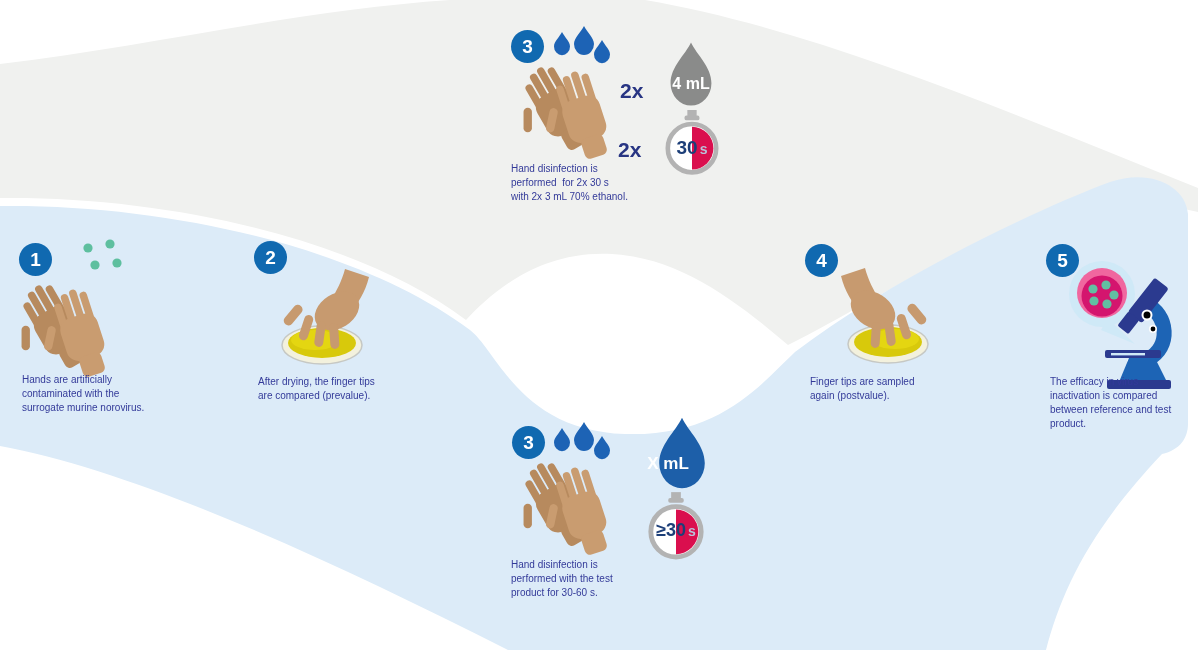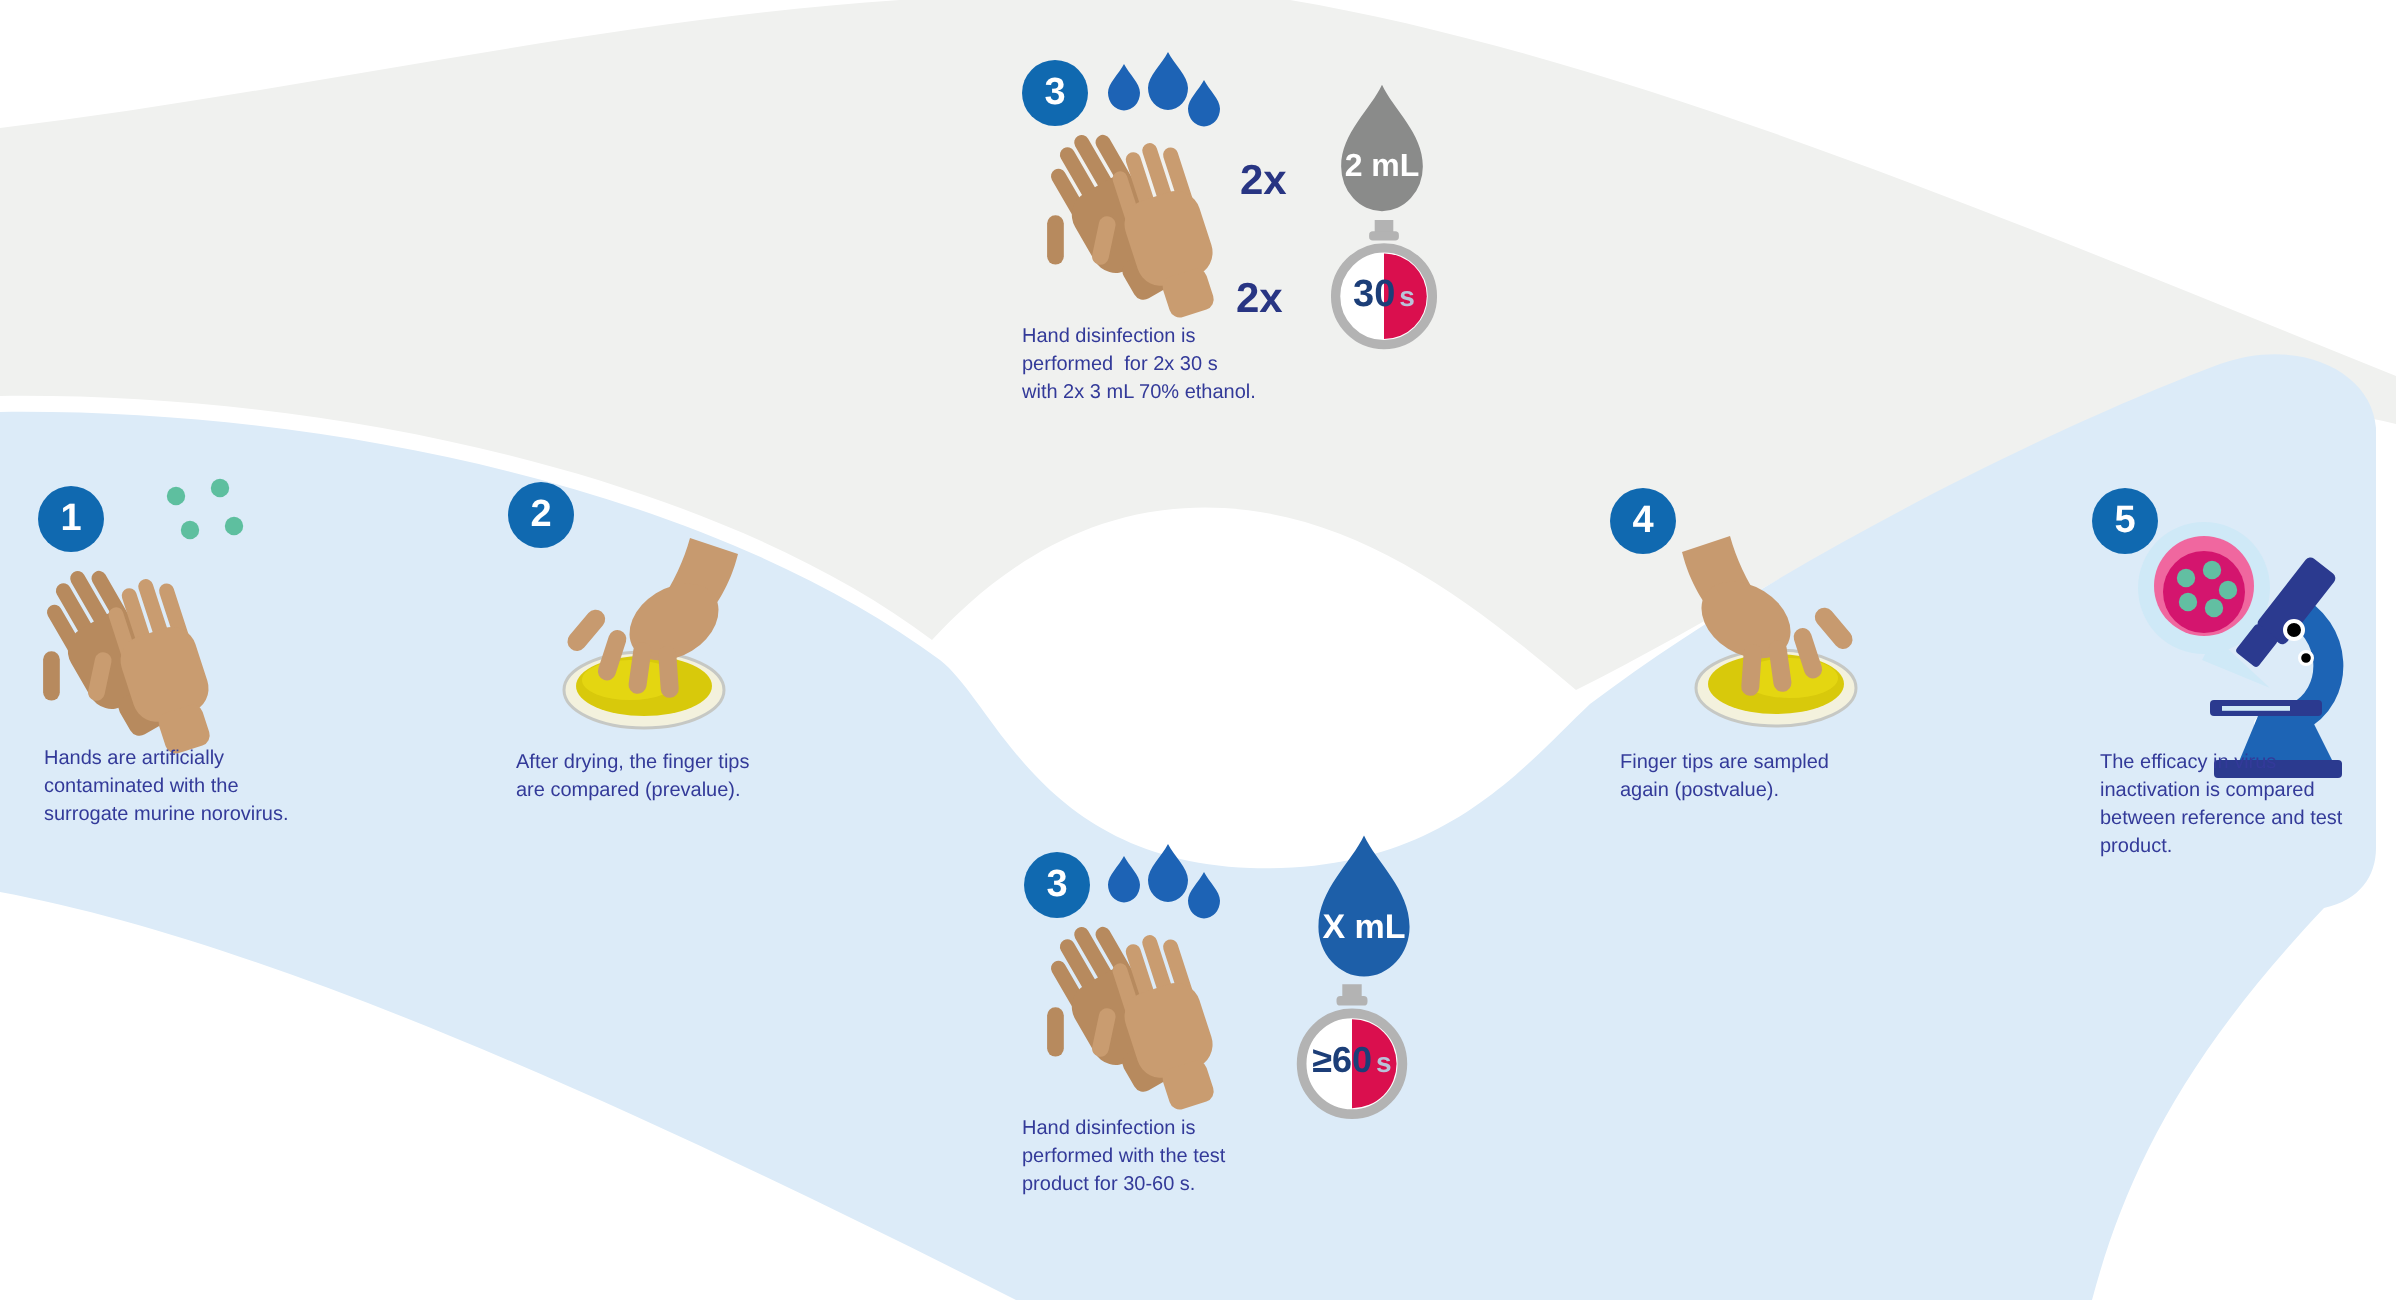--- a/index.html
+++ b/index.html
@@ -128,21 +128,21 @@
         <use href="#drop" transform="translate(32,6) scale(0.8)"></use>
         <use href="#drop" transform="translate(52,0)"></use>
         <use href="#drop" transform="translate(72,14) scale(0.8)"></use>
       </g>
       <use href="#hands-pair" transform="translate(0,30) scale(0.88)"></use>
     </svg>
     <svg class="abs" style="left:665px;top:40px" width="52" height="68" viewBox="0 0 56 72">
       <use href="#big-drop" fill="#8a8b8a"></use>
     </svg>
     <div class="mult" style="left:620px;top:79px;width:42px">2x</div>
-    <div class="dose-label" style="left:665px;top:75px;width:52px">2 mL</div>
+    <div class="dose-label" style="left:665px;top:75px;width:52px">4 mL</div>
     <svg class="abs" style="left:662px;top:110px" width="60" height="67" viewBox="0 0 64 72">
       <use href="#watch"></use>
     </svg>
     <div class="mult" style="left:618px;top:138px;width:42px">2x</div>
     <div class="watch-label" style="left:662px;top:137px;width:60px"><span>30</span><span class="unit">s</span></div>
     <div class="caption" style="left:511px;top:162px;width:185px">Hand disinfection is
 performed  for 2x 30 s
 with 2x 3 mL 70% ethanol.</div>
   </div>
 
@@ -172,23 +172,23 @@
       <g fill="#1d63b5">
         <use href="#drop" transform="translate(32,6) scale(0.8)"></use>
         <use href="#drop" transform="translate(52,0)"></use>
         <use href="#drop" transform="translate(72,14) scale(0.8)"></use>
       </g>
       <use href="#hands-pair" transform="translate(0,30) scale(0.88)"></use>
     </svg>
     <svg class="abs" style="left:653px;top:414px" width="58" height="78" viewBox="0 0 56 72">
       <use href="#big-drop" fill="#1d5fa9"></use>
     </svg>
-    <div class="dose-label" style="left:653px;top:454px;width:58px;font-size:17px">X mL</div>
+    <div class="dose-label" style="left:639px;top:454px;width:58px;font-size:17px">X mL</div>
     <svg class="abs" style="left:645px;top:492px" width="62" height="70" viewBox="0 0 64 72">
       <use href="#watch"></use>
     </svg>
-    <div class="watch-label" style="left:645px;top:520px;width:62px;font-size:18px"><span>≥60</span><span class="unit">s</span></div>
+    <div class="watch-label" style="left:645px;top:520px;width:62px;font-size:18px"><span>≥30</span><span class="unit">s</span></div>
     <div class="caption" style="left:511px;top:558px;width:185px">Hand disinfection is
 performed with the test
 product for 30-60 s.</div>
   </div>
 
 </div>
 
 </body></html>

